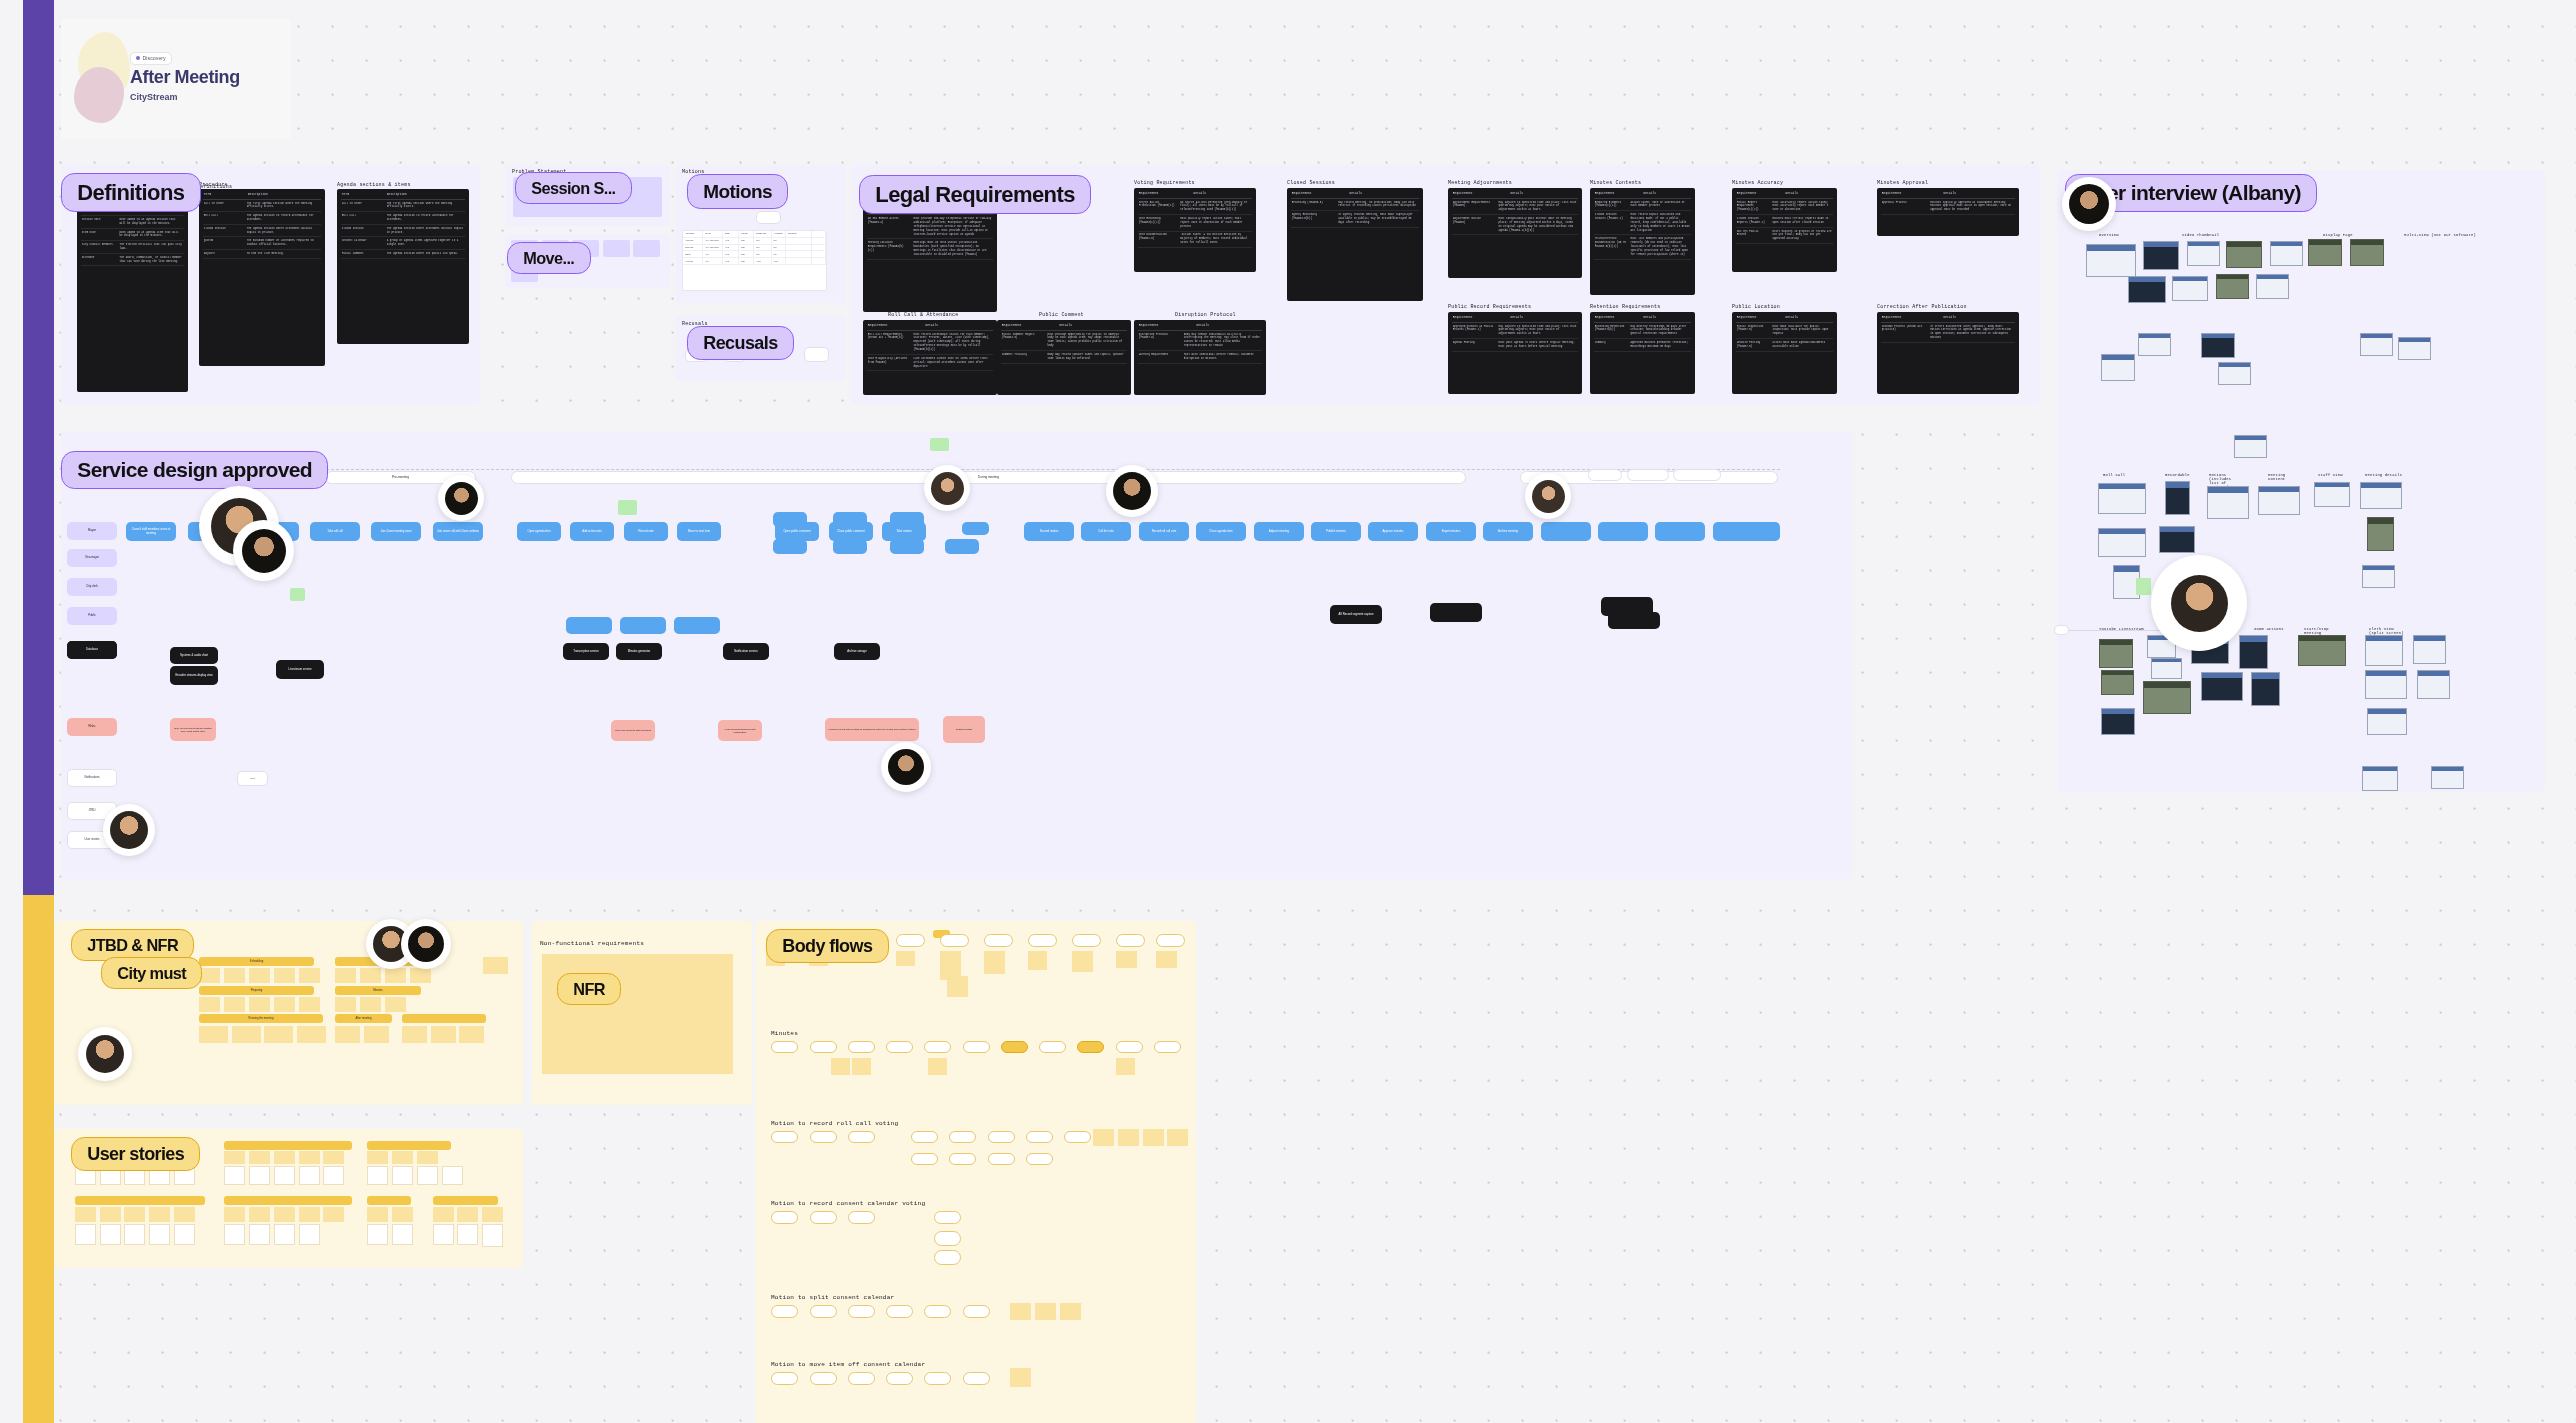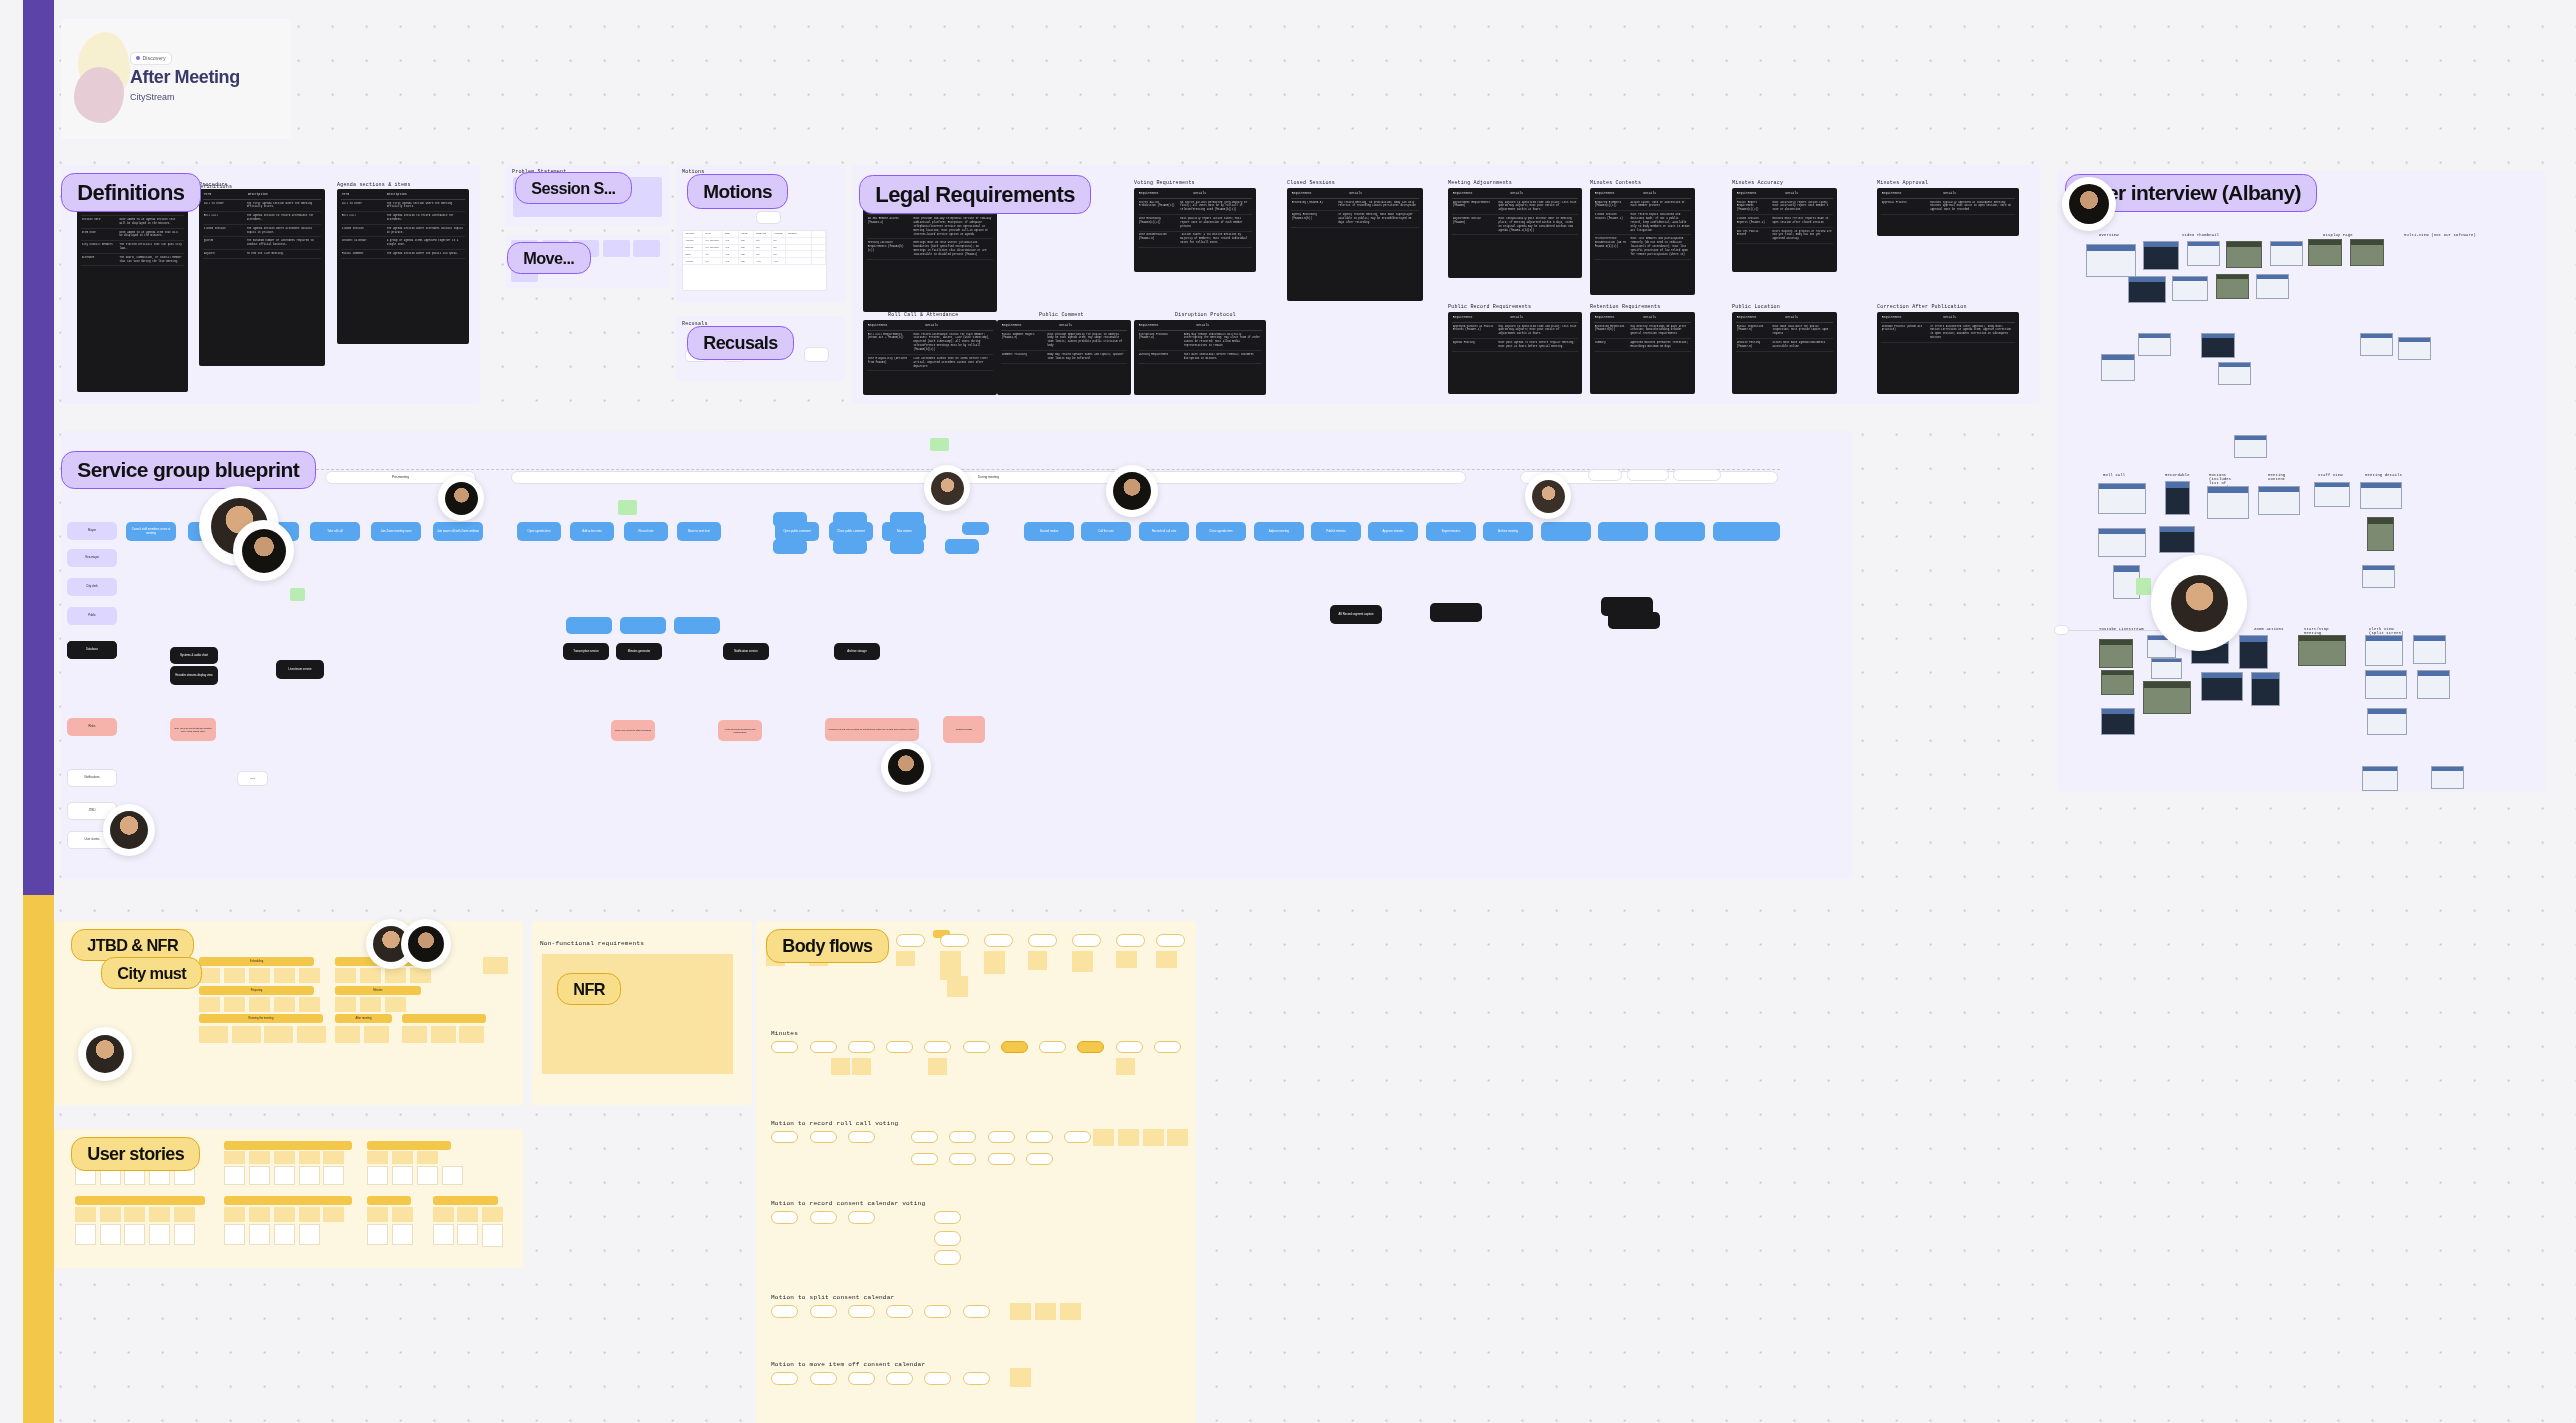--- a/index.html
+++ b/index.html
@@ -44,21 +44,21 @@
   .blob2 { position:absolute; left:13.4px; top:48px; width:50px; height:56px;
     background:#e6ccd4; border-radius:50% 50% 45% 55%/55% 45% 55% 45%; }
   .chip {
     position:absolute; left:69px; top:33px; background:#fff; border:1px solid #e3e3e8;
     border-radius:4.8px; font-size:5.3px; color:#5b5b6b; padding:2.4px 5.7px 2.4px 4.8px;
     display:flex; align-items:center; gap:2.9px;
   }
   .chip .dot { width:3.8px;height:3.8px;border-radius:50%;background:#7c6ad6;display:inline-block;}
   .hero h1 { position:absolute; left:69px; top:48px; font-size:18px; color:#3a3a6a;
              font-weight:700; letter-spacing:-0.4px;}
-  .hero h2 { position:absolute; left:69px; top:73px; font-size:9px; color:#4a4a78; font-weight:400;}
+  .hero h2 { position:absolute; left:69px; top:73px; font-size:9px; color:#4a4a78; font-weight:700;}
 
   
   .cap { position:absolute; font-family:"Liberation Mono", monospace;
          font-size:5px; color:#1b1b1f; letter-spacing:0.2px; white-space:nowrap;}
   .cap-lg { font-size:6.1px; }
 
   
   .dtable { position:absolute; background:#18181b; border-radius:1.9px; overflow:hidden;
             padding:2.9px 3.8px; }
   .dtable .hrow { display:flex; gap:3.8px; padding:1.4px 1px 2.4px; border-bottom:1px solid #3a3a40;}
@@ -836,21 +836,21 @@
 <div class="pill pill-dark" style="left:1608px; top:612px; width:52px; height:17px;"></div>
 
 <div class="pill pill-red" style="left:170px; top:718px; width:46px; height:23px; font-size:2.4px;">Only need to select stream location once (hard-adjust later)</div>
 <div class="pill pill-red" style="left:611px; top:720px; width:44px; height:21px; font-size:2.4px;">Clerk may forget to start recording</div>
 <div class="pill pill-red" style="left:718px; top:720px; width:44px; height:21px; font-size:2.4px;">Audio dropouts during remote participation</div>
 <div class="pill pill-red" style="left:825px; top:718px; width:94px; height:23px; font-size:2.4px;">If quorum is lost mid-meeting all subsequent votes are invalid and must be retaken</div>
 <div class="pill pill-red" style="left:943px; top:716px; width:42px; height:27px; font-size:2.4px;">Network outage</div>
 
 <div class="pill pill-white" style="left:237px; top:771px; width:31px; height:15.3px; font-size:2.5px;">TV?</div>
 
-<div class="seclabel lbl-purple" style="left:61px; top:451px; font-size:21px;">Service group blueprint</div>
+<div class="seclabel lbl-purple" style="left:61px; top:451px; font-size:21px;">Service design approved</div>
 
 <div class="frame frame-yellow" style="left:54px; top:921px; width:469px; height:184px;"></div>
 <div class="frame frame-yellow" style="left:532px; top:921px; width:220px; height:184px;"></div>
 <div class="frame frame-yellow" style="left:756px; top:921px; width:440px; height:503px;"></div>
 <div class="frame frame-yellow" style="left:54px; top:1129px; width:469px; height:139px;"></div>
 
 <div class="note-h" style="left:199px; top:957px; width:115px; height:8.6px;">Scheduling</div>
 <div class="note-h" style="left:199px; top:986px; width:115px; height:8.6px;">Preparing</div>
 <div class="note-h" style="left:199px; top:1014px; width:124px; height:8.6px;">Running the meeting</div>
 <div class="note-h" style="left:335px; top:957px; width:105px; height:8.6px;">Recording &amp; voting</div>

